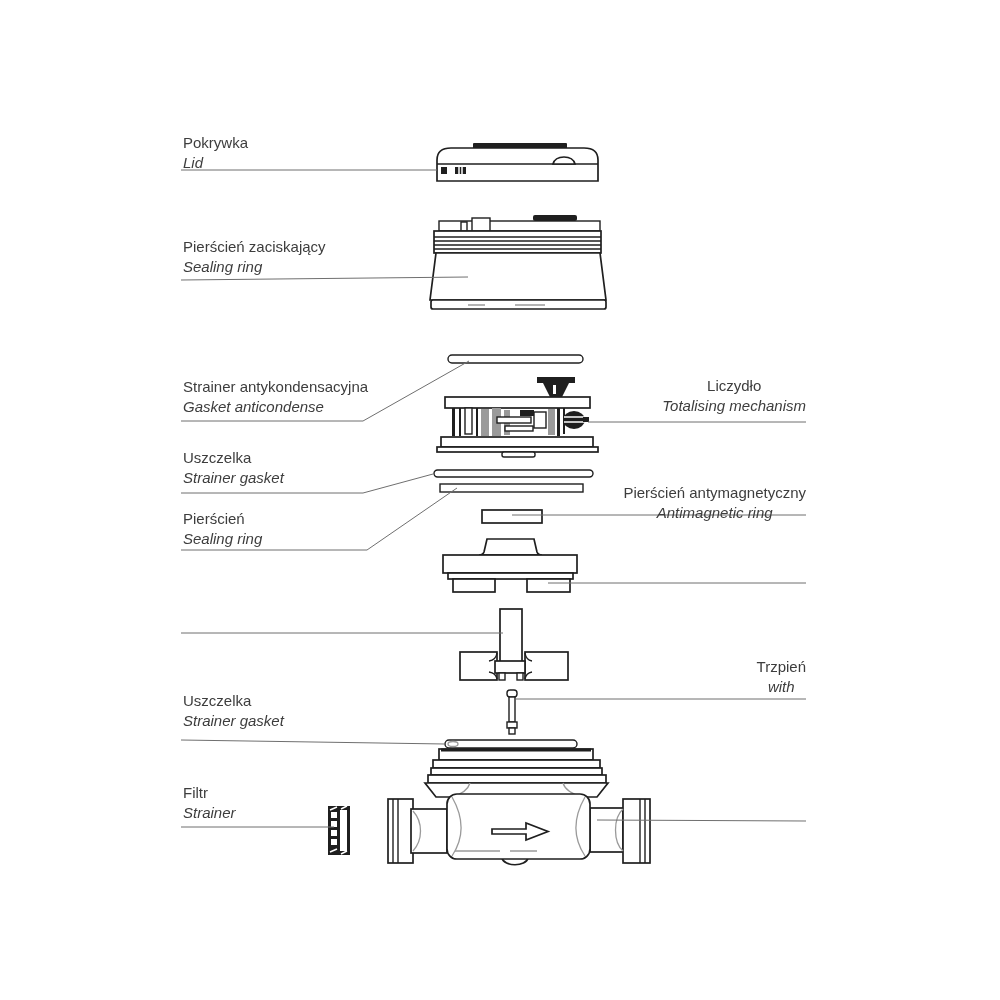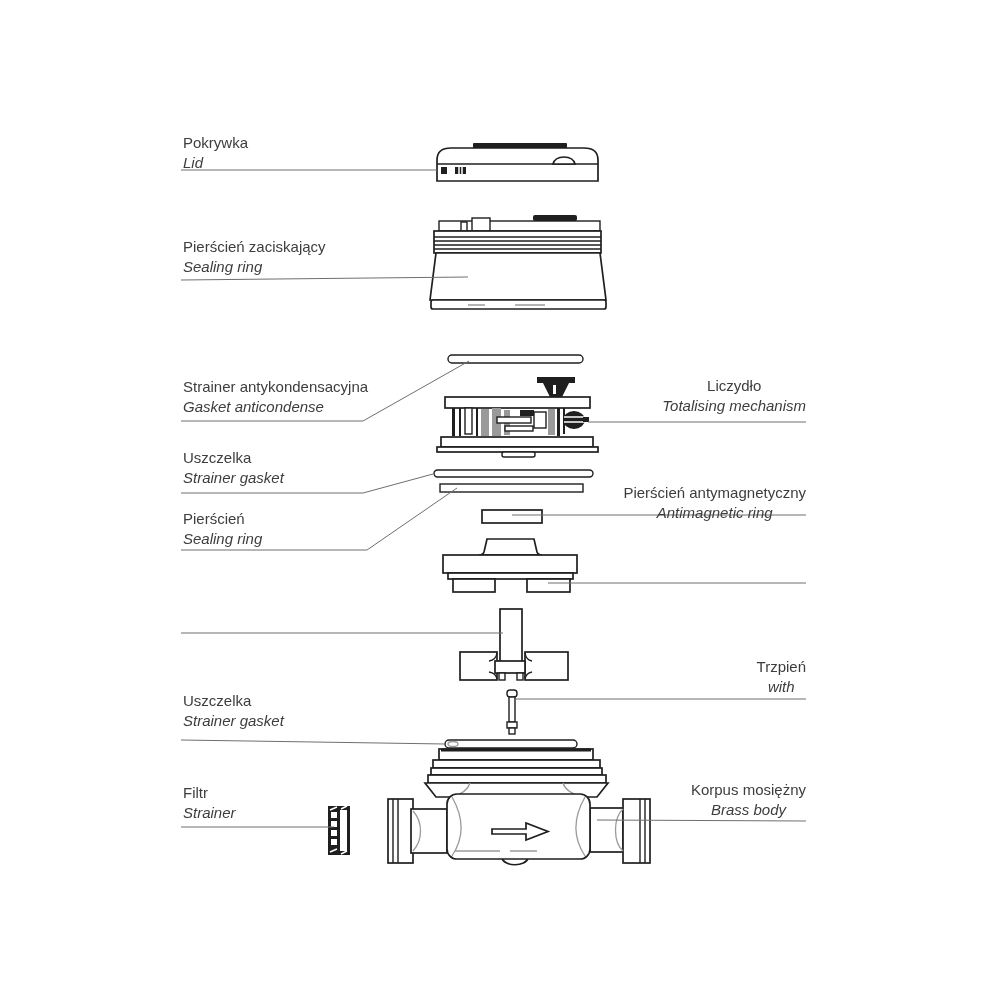--- a/index.html
+++ b/index.html
@@ -230,18 +230,14 @@
     <div class="pl">Pierścień antymagnetyczny</div>
     <div class="en">Antimagnetic ring</div>
   </div>
 
 
   <div class="label right" style="right:194px;top:657px">
     <div class="pl">Trzpień</div>
     <div class="en">with</div>
   </div>
 
-  <div class="label right" style="right:194px;top:780px">
-    <div class="pl">Korpus mosiężny</div>
-    <div class="en">Brass body</div>
-  </div>
 
 </div>
 
 </body></html>

